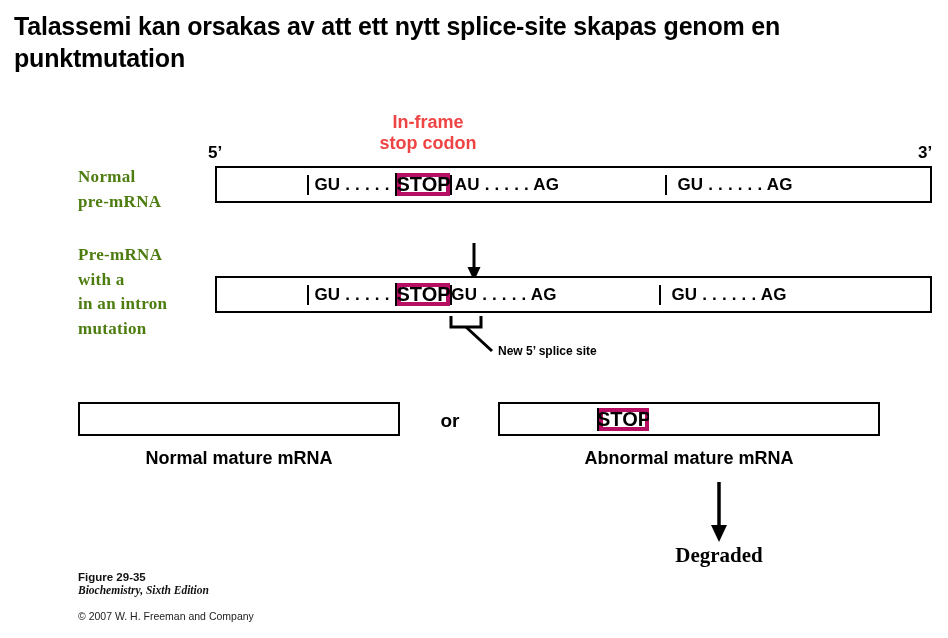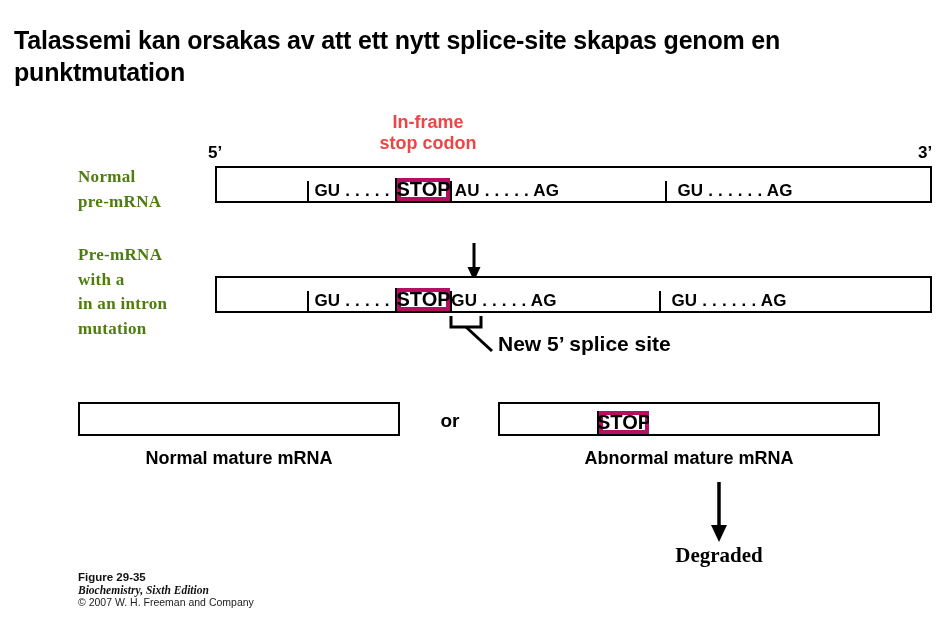--- a/index.html
+++ b/index.html
@@ -8,21 +8,21 @@
     background:#ffffff;
     font-family:"Liberation Sans", sans-serif;
     color:#000;
     position:relative;
     overflow:hidden;
   }
   .canvas{position:absolute;left:0;top:0;width:948px;height:638px;}
 
   
   #title{
-    position:absolute;left:14px;top:24px;width:910px;
+    position:absolute;left:14px;top:10px;width:910px;
     font-size:25px;font-weight:bold;line-height:1.28;
     letter-spacing:-0.2px;
     font-family:"Liberation Sans", sans-serif;
   }
 
   
   .row-label{
     position:absolute;
     font-family:Liberation Serif, serif;
     font-weight:bold;
@@ -55,21 +55,21 @@
     white-space:nowrap;
   }
 
   
   .bar{
     position:absolute;
     box-sizing:border-box;
     border:2.5px solid #000;
     background:#ffffff;
     display:flex;
-    align-items:flex-end;
+    align-items:center;
   }
   .seg{
     box-sizing:border-box;
     display:flex;
     align-items:center;
     justify-content:center;
     position:relative;
     font-family:"Liberation Sans", sans-serif;
     font-weight:bold;
     font-size:17px;
@@ -89,21 +89,21 @@
   }
 
   
   .v-arrow{position:absolute;}
   .bracket{position:absolute;}
 
   
   #footer{position:absolute;left:78px;top:571px;}
   #fig-num{font-family:"Liberation Sans",sans-serif;font-weight:bold;font-size:11.5px;color:#111;}
   #fig-book{font-family:"Liberation Serif",serif;font-weight:bold;font-style:italic;font-size:11.5px;color:#111;margin-top:1px;}
-  #fig-copy{font-family:"Liberation Sans",sans-serif;font-size:10.5px;color:#222;margin-top:0;}
+  #fig-copy{font-family:"Liberation Sans",sans-serif;font-size:10.5px;color:#222;margin-top:14px;}
 </style>
 </head>
 <body>
 
 <div class="canvas">
 
   <div id="title">Talassemi kan orsakas av att ett nytt splice-site skapas genom en punktmutation</div>
 
   <div class="small-cap" style="left:348px;top:112px;width:160px;">
     <div>In-frame</div>
@@ -148,21 +148,21 @@
     <div class="seg exon" style="width: 103px; background: rgb(111, 184, 238);"></div>
     <div class="seg intron" style="width:138px;">GU . . . . . . AG</div>
     <div class="seg exon" style="flex: 1 1 auto; background: rgb(111, 184, 238);"></div>
   </div>
 
   <svg class="bracket" style="left:448px;top:313px;" width="110" height="45" viewBox="0 0 110 45">
     <path d="M3,3 L3,14 L33,14 L33,3" fill="none" stroke="#000" stroke-width="3"></path>
     <line x1="18" y1="14" x2="44" y2="38" stroke="#000" stroke-width="3"></line>
   </svg>
 
-  <div class="caption" style="left:498px;top:332px;text-align:left;font-size:21px;">New 5’ splice site</div>
+  <div class="caption" style="left:498px;top:344px;text-align:left;font-size:12px;">New 5’ splice site</div>
 
   <div class="bar" style="left:78px;top:402px;width:322px;height:34px;">
     <div class="seg exon" style="width: 107px; background: rgb(111, 184, 238);"></div>
     <div class="seg exon" style="width: 107px; background: rgb(111, 184, 238);"></div>
     <div class="seg exon" style="flex: 1 1 auto; background: rgb(111, 184, 238);"></div>
   </div>
   <div class="caption" style="left:78px;top:448px;width:322px;">Normal mature mRNA</div>
 
   <div class="caption" style="left:430px;top:410px;width:40px;font-size:19px;">or</div>
 

